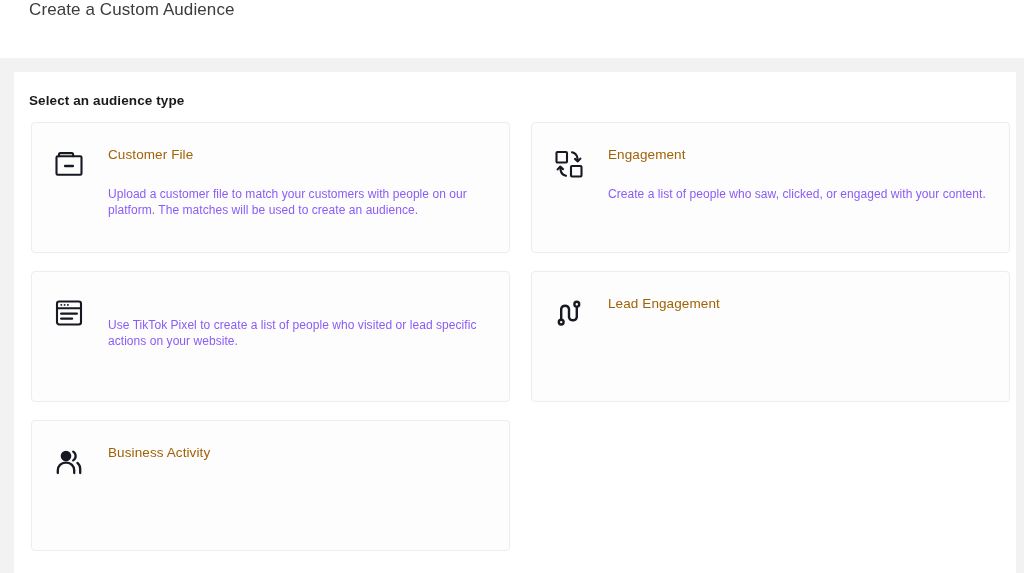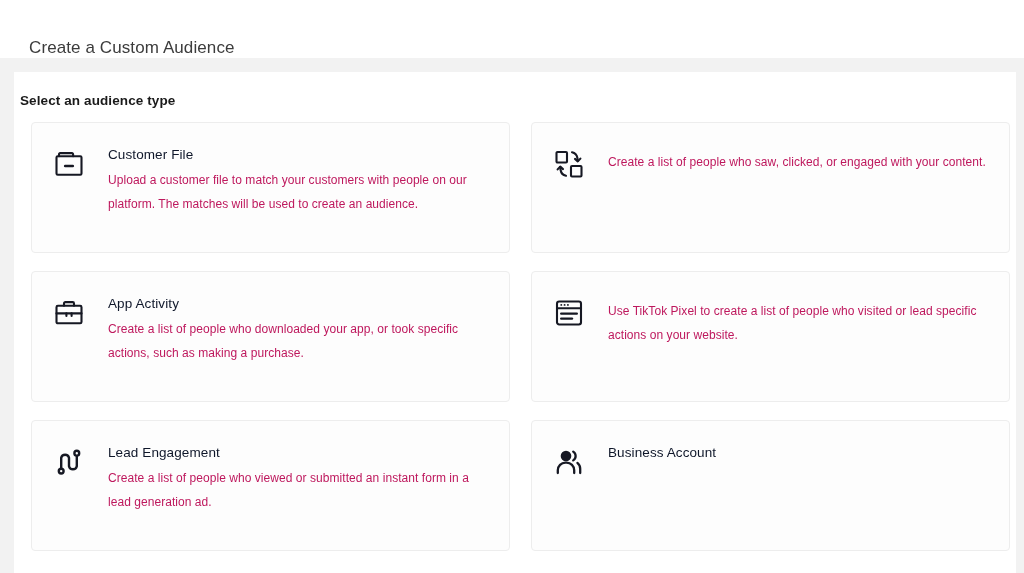--- a/index.html
+++ b/index.html
@@ -18,21 +18,21 @@
 
   
   .header-bar {
     position: absolute;
     left: 0;
     top: 0;
     width: 1024px;
     height: 58px;
     background: #ffffff;
     display: flex;
-    align-items: flex-end;
+    align-items: flex-start;
   }
   .header-title {
     margin-left: 29px;
     font-size: 17px;
     font-weight: 400;
     color: #3c3c3c;
     letter-spacing: .1px;
   }
 
   
@@ -49,21 +49,21 @@
   .panel {
     position: absolute;
     left: 14px;
     top: 72px;
     width: 1002px;
     height: 501px;
     background: #ffffff;
   }
 
   .section-title {
-    margin: 21px 0 0 6px;
+    margin: 21px 0 0 15px;
     font-size: 13.5px;
     font-weight: bold;
     color: #1a1a1a;
     letter-spacing: .1px;
   }
 
   
   .card-grid {
     margin: 14px 0 0 17px;
     width: 964px;
@@ -93,31 +93,31 @@
   .card-icon svg { display: block; width: 34px; height: 34px; }
 
   .card-body {
     margin-left: 22px;
     padding-top: 1px;
   }
 
   .card-title {
     font-size: 13.5px;
     font-weight: 400;
-    color: #0f172a;
+    color: #a16207;
     line-height: 18px;
     letter-spacing: .1px;
   }
 
   .card-desc {
-    margin-top: 4px;
+    margin-top: 22px;
     font-size: 12px;
     font-weight: 400;
-    color: #be185d;
-    line-height: 24px;
+    color: #8b5cf6;
+    line-height: 16px;
     letter-spacing: .05px;
     max-width: 398px;
   }
 </style>
 </head>
 <body>
 
 <div class="header-bar">
   <div class="header-title">Create a Custom Audience</div>
 </div>
@@ -149,39 +149,25 @@
         <svg viewBox="0 0 34 34" fill="none" stroke="currentColor" stroke-width="2.1" stroke-linecap="round" stroke-linejoin="round">
           <rect x="4.5" y="5" width="10.5" height="10.5" rx="1"></rect>
           <rect x="19" y="19" width="10.5" height="10.5" rx="1"></rect>
           <path d="M20 5.2 A7 7 0 0 1 25.4 11 L25.8 14"></path>
           <path d="M28.4 11.6 L25.8 14.4 L23 11.9" fill="none"></path>
           <path d="M14 28.8 A7 7 0 0 1 8.6 23 L8.2 20"></path>
           <path d="M5.6 22.4 L8.2 19.6 L11 22.1" fill="none"></path>
         </svg>
       </div>
       <div class="card-body">
+        <div class="card-title">Engagement</div>
         <div class="card-desc">Create a list of people who saw, clicked, or engaged with your content.</div>
       </div>
     </div>
 
-    <div class="card">
-      <div class="card-icon">
-        <svg viewBox="0 0 34 34" fill="none" stroke="currentColor" stroke-width="2.1" stroke-linecap="round" stroke-linejoin="round">
-          <rect x="4.5" y="9.8" width="25" height="17.5" rx="1.4"></rect>
-          <path d="M12 9.8 V7.4 A1.3 1.3 0 0 1 13.3 6.1 H20.7 A1.3 1.3 0 0 1 22 7.4 V9.8"></path>
-          <path d="M4.5 17.4 H29.5"></path>
-          <path d="M14.4 17.4 V20"></path>
-          <path d="M19.6 17.4 V20"></path>
-        </svg>
-      </div>
-      <div class="card-body">
-        <div class="card-title">App Activity</div>
-        <div class="card-desc">Create a list of people who downloaded your app, or took specific actions, such as making a purchase.</div>
-      </div>
-    </div>
 
     <div class="card">
       <div class="card-icon">
         <svg viewBox="0 0 34 34" fill="none" stroke="currentColor" stroke-width="2.1" stroke-linecap="round" stroke-linejoin="round">
           <rect x="5" y="5.5" width="24" height="23" rx="2.2"></rect>
           <path d="M5 12.2 H29"></path>
           <circle cx="9.3" cy="8.9" r="0.95" fill="currentColor" stroke="none"></circle>
           <circle cx="12.6" cy="8.9" r="0.95" fill="currentColor" stroke="none"></circle>
           <circle cx="15.9" cy="8.9" r="0.95" fill="currentColor" stroke="none"></circle>
           <path d="M9.2 17.6 H24.8" stroke-width="2.4"></path>
@@ -196,32 +182,31 @@
     <div class="card">
       <div class="card-icon">
         <svg viewBox="0 0 34 34" fill="none" stroke="currentColor" stroke-width="2.4" stroke-linecap="round" stroke-linejoin="round">
           <path d="M9.2 23.2 V12.8 A4 4 0 0 1 17 12.8 V21.2 A4 4 0 0 0 24.8 21.2 V11.2"></path>
           <circle cx="9.2" cy="26.1" r="2.4"></circle>
           <circle cx="24.8" cy="8.2" r="2.4"></circle>
         </svg>
       </div>
       <div class="card-body">
         <div class="card-title">Lead Engagement</div>
-        <div class="card-desc">Create a list of people who viewed or submitted an instant form in a lead generation ad.</div>
       </div>
     </div>
 
     <div class="card">
       <div class="card-icon">
         <svg viewBox="0 0 34 34" fill="none" stroke="currentColor" stroke-width="2.3" stroke-linecap="round" stroke-linejoin="round">
           <circle cx="14" cy="11" r="5.3" fill="currentColor" stroke="none"></circle>
           <path d="M5.8 28 V25.2 A7.6 7.6 0 0 1 13.4 17.6 H14.6 A7.6 7.6 0 0 1 22.2 25.2 V28" fill="none"></path>
           <path d="M21.2 6.6 A5.2 5.2 0 0 1 21.2 15.4"></path>
           <path d="M25.4 17.9 A7.6 7.6 0 0 1 28.2 23.8 V28"></path>
         </svg>
       </div>
       <div class="card-body">
-        <div class="card-title">Business Account</div>
+        <div class="card-title">Business Activity</div>
       </div>
     </div>
 
   </div>
 </div>
 
 </body></html>

